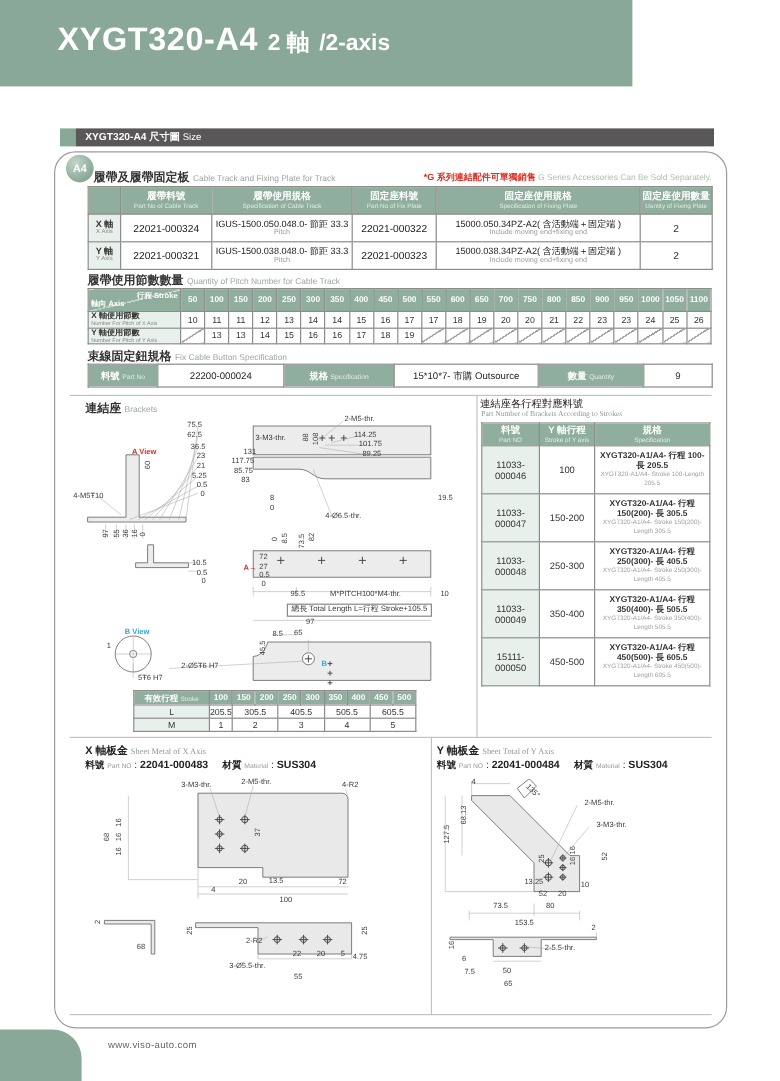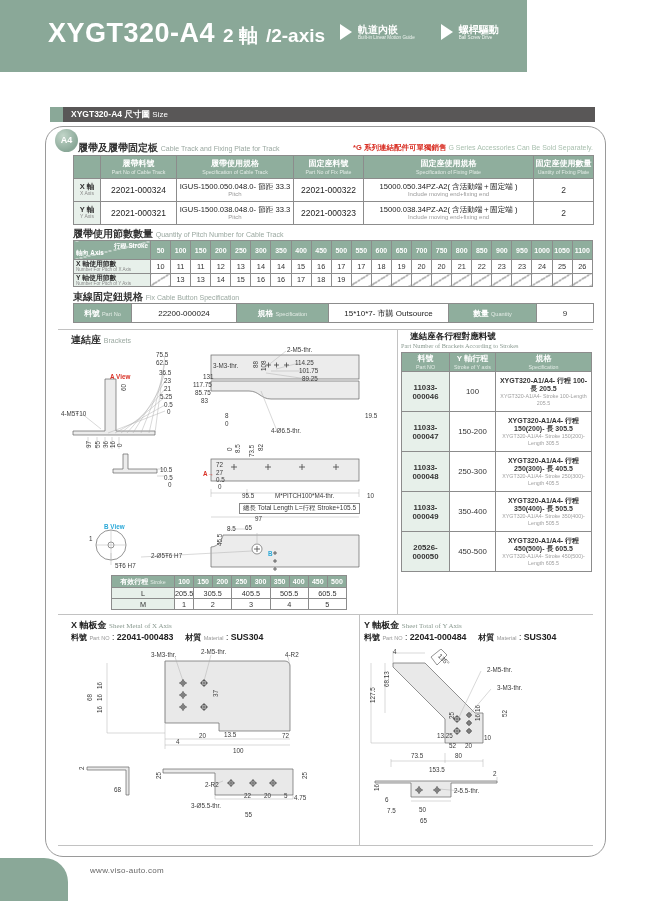--- a/index.html
+++ b/index.html
@@ -68,26 +68,26 @@
   
   .hline,.vline{position:absolute;background:#c2c2c2;}
   
   .drawing{position:absolute;}
   .lbl{position:absolute;font-size:6.3px;color:#3a3a3a;white-space:nowrap;line-height:1;transform-origin:left top;}
   .lbl.red{color:#d93025;font-weight:bold;}
   .lbl.blue{color:#2aa8d8;font-weight:bold;}
   .lbl.box{border:0.6px solid #888;background:#fff;padding:1px 3px;font-size:6.5px;}
   svg{position:absolute;left:0;top:0;}
   
-  .bp-title{position:absolute;left:364px;top:204px;font-size:8.6px;font-weight:bold;color:#222;}
+  .bp-title{position:absolute;left:354px;top:204px;font-size:8.6px;font-weight:normal;color:#222;}
   .bp-sub{position:absolute;left:355px;top:215px;font-size:6.3px;color:#8a9a90;font-family:"Liberation Serif",serif;}
   #tbl-parts{position:absolute;left:355px;top:225px;width:190px;}
   #tbl-parts th{height:18px;}
   #tbl-parts td{height:39px;}
-  #tbl-parts .part{font-size:7.8px;font-weight:bold;color:#333;margin-top:28px;}
+  #tbl-parts .part{font-size:7.8px;font-weight:normal;color:#333;margin-top:28px;}
   #tbl-parts .stk{font-size:7.8px;}
   #tbl-parts .bspec{font-size:7px;font-weight:bold;color:#333;line-height:1.15;}
   #tbl-parts .bspec i{display:block;font-style:normal;font-weight:normal;font-size:5.3px;color:#a0a0a0;line-height:1.15;}
   
   #tbl-stroke{position:absolute;left:65px;top:448px;width:236px;}
   #tbl-stroke th{font-size:7px;height:11px;}
   #tbl-stroke th i{font-style:normal;font-weight:normal;font-size:5.3px;color:#e3ece6;}
   #tbl-stroke td{font-size:7.3px;height:10px;}
   
   .sheet-title{position:absolute;font-size:9px;font-weight:bold;color:#222;}
@@ -101,36 +101,20 @@
   .siteurl{position:absolute;left:90px;top:866px;font-size:8px;color:#666;letter-spacing:.3px;}
 </style>
 </head>
 <body>
 
 <div class="band">
   <div class="band-inner">
     <span class="model">XYGT320-A4</span>
     <span class="axis-cn">2 軸</span>
     <span class="axis-en">/2-axis</span>
-  </div>
-  <div class="features">
-    <div class="feat">
-      <span class="tri"></span>
-      <span class="feat-txt">
-        <span class="feat-cn">軌道內嵌</span>
-        <span class="feat-en">Built-in Linear Motion Guide</span>
-      </span>
-    </div>
-    <div class="feat">
-      <span class="tri"></span>
-      <span class="feat-txt">
-        <span class="feat-cn">螺桿驅動</span>
-        <span class="feat-en">Ball Screw Drive</span>
-      </span>
-    </div>
   </div>
 </div>
 
 <div class="secbar">
   <div class="sq"></div>
   <div class="bar">
     <span>XYGT320-A4 尺寸圖</span>
     <i>Size</i>
   </div>
 </div>
@@ -465,21 +449,21 @@
     <td class="part lg">11033-000048</td>
     <td class="stk">250-300</td>
     <td class="bspec">XYGT320-A1/A4- 行程 250(300)- 長 405.5<i>XYGT320-A1/A4- Stroke 250(300)-Length 405.5</i></td>
         </tr>
         <tr>
     <td class="part lg">11033-000049</td>
     <td class="stk">350-400</td>
     <td class="bspec">XYGT320-A1/A4- 行程 350(400)- 長 505.5<i>XYGT320-A1/A4- Stroke 350(400)-Length 505.5</i></td>
         </tr>
         <tr>
-    <td class="part lg">20526-000050</td>
+    <td class="part lg">15111-000050</td>
     <td class="stk">450-500</td>
     <td class="bspec">XYGT320-A1/A4- 行程 450(500)- 長 605.5<i>XYGT320-A1/A4- Stroke 450(500)-Length 605.5</i></td>
         </tr>
       </tbody>
   </table>
 
   <table id="tbl-stroke">
     <thead>
         <tr>
     <th style="width:62px">有效行程 <i>Stroke</i></th>

